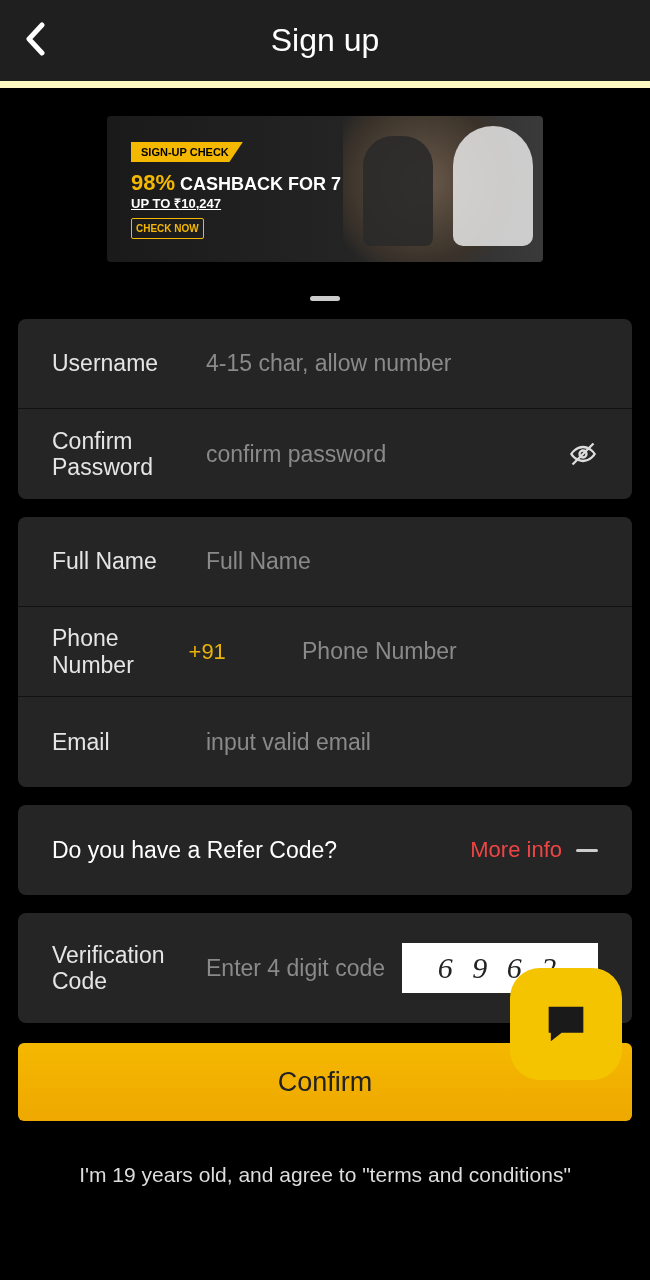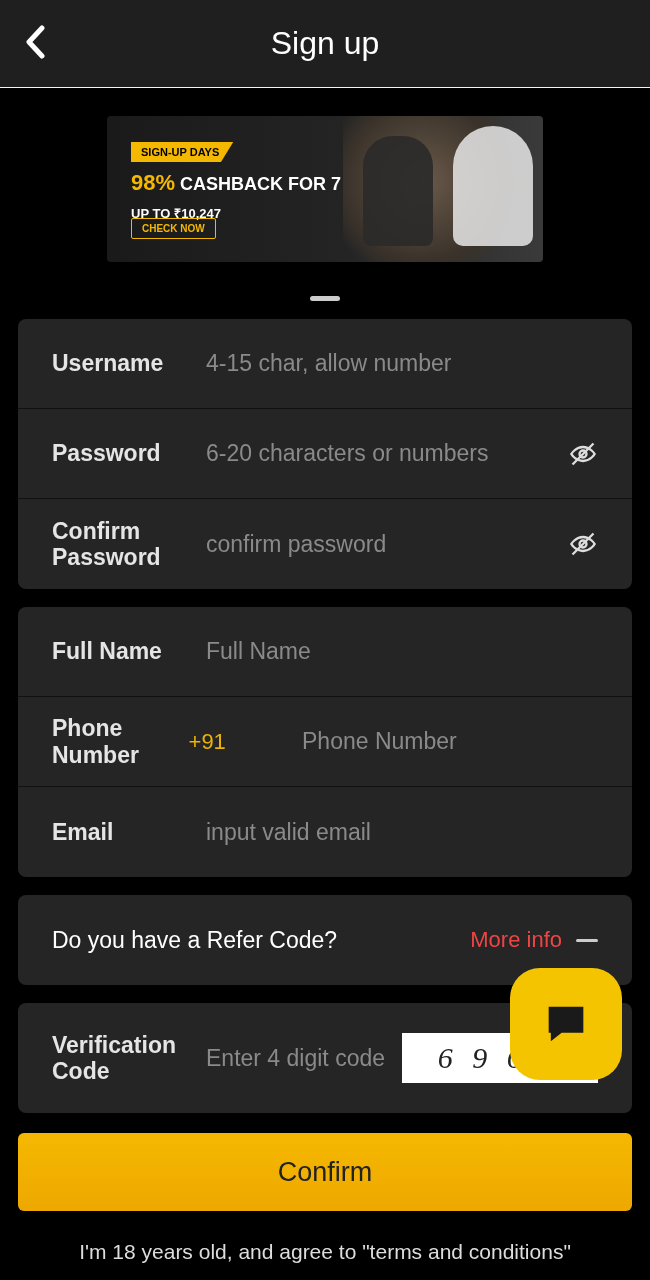--- a/index.html
+++ b/index.html
@@ -1,87 +1,76 @@
 <!DOCTYPE html>
 <html><head>
 <meta charset="utf-8">
 <style>
 * { margin:0; padding:0; box-sizing:border-box; font-family:-apple-system,Helvetica,Arial,sans-serif; }
 html,body{width:650px;height:1280px;background:#000;color:#fff;overflow:hidden;}
-.header{height:88px;background:#1f1f1f;display:flex;align-items:center;position:relative;border-bottom:1px solid #fef9c3;}
+.header{height:88px;background:#1f1f1f;display:flex;align-items:center;position:relative;border-bottom:7px solid #fef9c3;}
 .back{position:absolute;left:24px;top:50%;transform:translateY(-50%);}
 .title{flex:1;text-align:center;font-size:32px;font-weight:400;}
 .banner{margin:28px auto 0;width:436px;height:146px;background:linear-gradient(90deg,#1a1a1a 0%,#242424 55%,#3a3a3a 100%);border-radius:4px;position:relative;overflow:hidden;}
 .bonus-tag{position:absolute;top:26px;left:24px;background:#f5b800;color:#000;font-size:11px;font-weight:700;padding:4px 14px 4px 10px;clip-path:polygon(0 0,100% 0,88% 100%,0 100%);}
 .cashback{position:absolute;top:54px;left:24px;color:#fff;font-weight:700;font-size:18px;}
 .cashback .pct{color:#f5b800;font-size:22px;}
-.upto{position:absolute;top:88px;left:24px;font-size:13px;font-weight:600;}
-.checknow{position:absolute;top:102px;left:24px;border:1px solid #f5b800;color:#f5b800;font-size:10px;font-weight:700;padding:4px 10px;border-radius:2px;background:transparent;}
+.upto{position:absolute;top:78px;left:24px;font-size:13px;font-weight:600;text-decoration:underline;}
+.checknow{position:absolute;top:102px;left:24px;border:1px solid #f5b800;color:#f5b800;font-size:10px;font-weight:700;padding:4px 4px;border-radius:2px;background:transparent;}
 .people{position:absolute;right:0;top:0;bottom:0;width:200px;background:radial-gradient(circle at 40% 45%,#6a5a4a 0%,#3a322a 55%,transparent 70%);}
 .people::before{content:"";position:absolute;right:10px;top:10px;width:80px;height:120px;background:#e8e8e8;border-radius:40px 40px 10px 10px;opacity:.85;}
 .people::after{content:"";position:absolute;right:110px;top:20px;width:70px;height:110px;background:#2a2a2a;border-radius:30px 30px 8px 8px;opacity:.9;}
 .pager{width:30px;height:5px;background:#ccc;border-radius:3px;margin:34px auto 0;}
 .card{margin:18px 18px 0;background:#252525;border-radius:8px;}
 .row{display:flex;align-items:center;min-height:90px;padding:0 34px;border-bottom:1px solid #111;}
 .row:last-child{border-bottom:none;}
-.lbl{width:154px;font-size:23px;color:#e5e5e5;line-height:1.15;font-weight:bold;}
+.lbl{width:154px;font-size:23px;color:#e5e5e5;line-height:1.15;}
 .inp{flex:1;background:transparent;border:none;outline:none;font-size:23px;color:#86efac;}
 .inp::placeholder{color:#8a8a8a;}
 .eye{width:30px;display:flex;justify-content:center;}
 .cc{color:#eab308;font-size:22px;width:128px;text-align:left;}
 .more{color:#ef4444;font-size:22px;margin-right:14px;}
 .minus{width:22px;height:3px;background:#ccc;border-radius:2px;display:inline-block;}
 .captcha{width:196px;height:50px;background:#fff;color:#222;display:flex;align-items:center;justify-content:space-around;font-size:30px;font-family:Georgia,serif;font-style:italic;letter-spacing:6px;padding:0 6px;}
 .chat{position:absolute;right:28px;top:968px;width:112px;height:112px;background:#f5c400;border-radius:30px;display:flex;align-items:center;justify-content:center;z-index:5;}
-.confirm{margin:20px 18px 3px;height:78px;background:linear-gradient(#f5b800,#eea800);border:none;border-radius:6px;font-size:27px;color:#222;width:calc(100% - 36px);position:relative;}
+.confirm{margin:20px 18px 16px;height:78px;background:linear-gradient(#f5b800,#eea800);border:none;border-radius:6px;font-size:27px;color:#222;width:calc(100% - 36px);position:relative;}
 .terms{text-align:center;font-size:21px;color:#ddd;margin-top:26px;}
 .vrow{min-height:110px;}
 </style>
 </head>
 <body>
 
 
 
 <div class="header">
   <span class="back">
     <svg width="22" height="34" viewBox="0 0 22 34">
         <path d="M18 3 L5 17 L18 31" stroke="#fff" stroke-width="5" fill="none" stroke-linecap="round" stroke-linejoin="round"></path>
       </svg>
   </span>
   <div class="title">Sign up</div>
 </div>
 
 <div class="banner">
-  <div class="bonus-tag">SIGN-UP DAYS</div>
+  <div class="bonus-tag">SIGN-UP CHECK</div>
   <div class="cashback">
     <span class="pct">98%</span>
     <span>CASHBACK FOR 7 DAYS</span>
   </div>
   <div class="upto">UP TO ₹10,247</div>
   <button class="checknow">CHECK NOW</button>
   <div class="people"></div>
 </div>
 
 <div class="pager"></div>
 
 <div class="card">
   <div class="row">
     <div class="lbl">Username</div>
     <input class="inp" placeholder="4-15 char, allow number" style="">
-  </div>
-  <div class="row">
-    <div class="lbl">Password</div>
-    <input class="inp" type="password" placeholder="6-20 characters or numbers" style="">
-    <span class="eye">
-      <svg width="28" height="28" viewBox="0 0 24 24">
-          <path d="M2 12s3.5-6 10-6 10 6 10 6-3.5 6-10 6S2 12 2 12z" fill="none" stroke="#ddd" stroke-width="2"></path>
-          <circle cx="12" cy="12" r="3" fill="none" stroke="#ddd" stroke-width="2"></circle>
-          <line x1="3" y1="21" x2="21" y2="3" stroke="#ddd" stroke-width="2"></line>
-        </svg>
-    </span>
   </div>
   <div class="row">
     <div class="lbl">Confirm Password</div>
     <input class="inp" type="password" placeholder="confirm password" style="">
     <span class="eye">
       <svg width="28" height="28" viewBox="0 0 24 24">
           <path d="M2 12s3.5-6 10-6 10 6 10 6-3.5 6-10 6S2 12 2 12z" fill="none" stroke="#ddd" stroke-width="2"></path>
           <circle cx="12" cy="12" r="3" fill="none" stroke="#ddd" stroke-width="2"></circle>
           <line x1="3" y1="21" x2="21" y2="3" stroke="#ddd" stroke-width="2"></line>
         </svg>
@@ -122,16 +111,16 @@
 </div>
 
 <div class="chat">
   <svg width="52" height="52" viewBox="0 0 24 24">
       <path d="M4 4h16v12H10l-5 4v-4H4z" fill="#1a1a1a"></path>
     </svg>
 </div>
 
 <button class="confirm">Confirm</button>
 
-<div class="terms">I'm 18 years old, and agree to "terms and conditions"</div>
+<div class="terms">I'm 19 years old, and agree to "terms and conditions"</div>
 
 
 
 
 </body></html>

